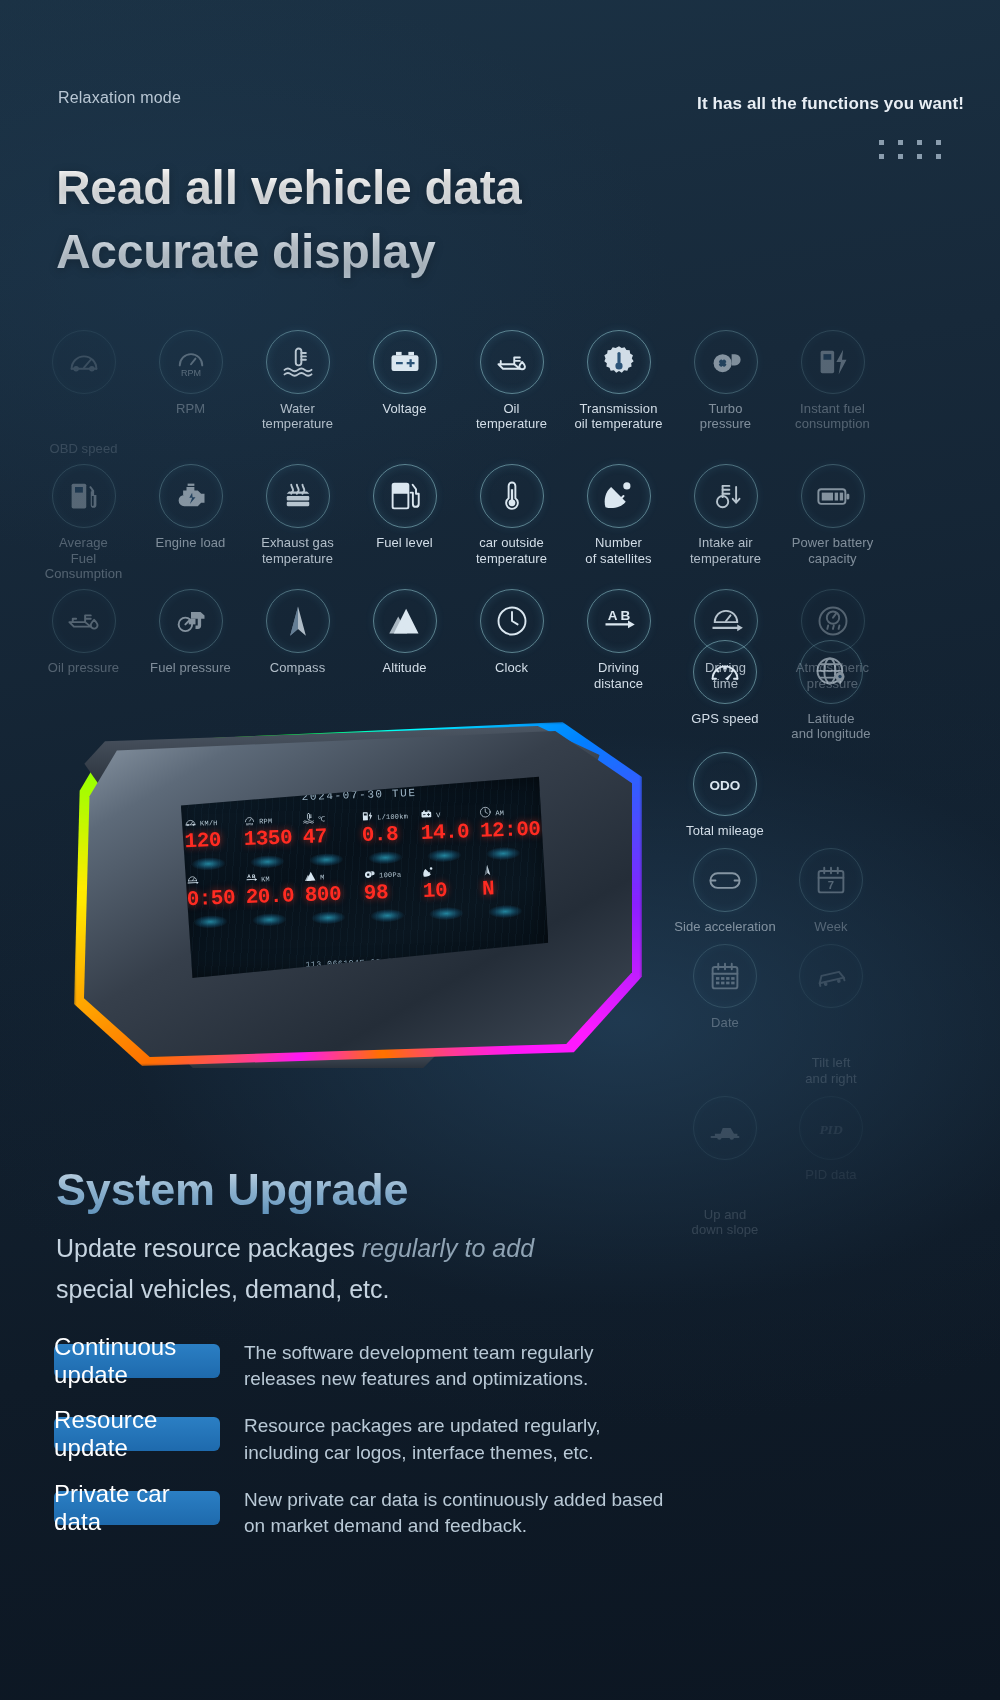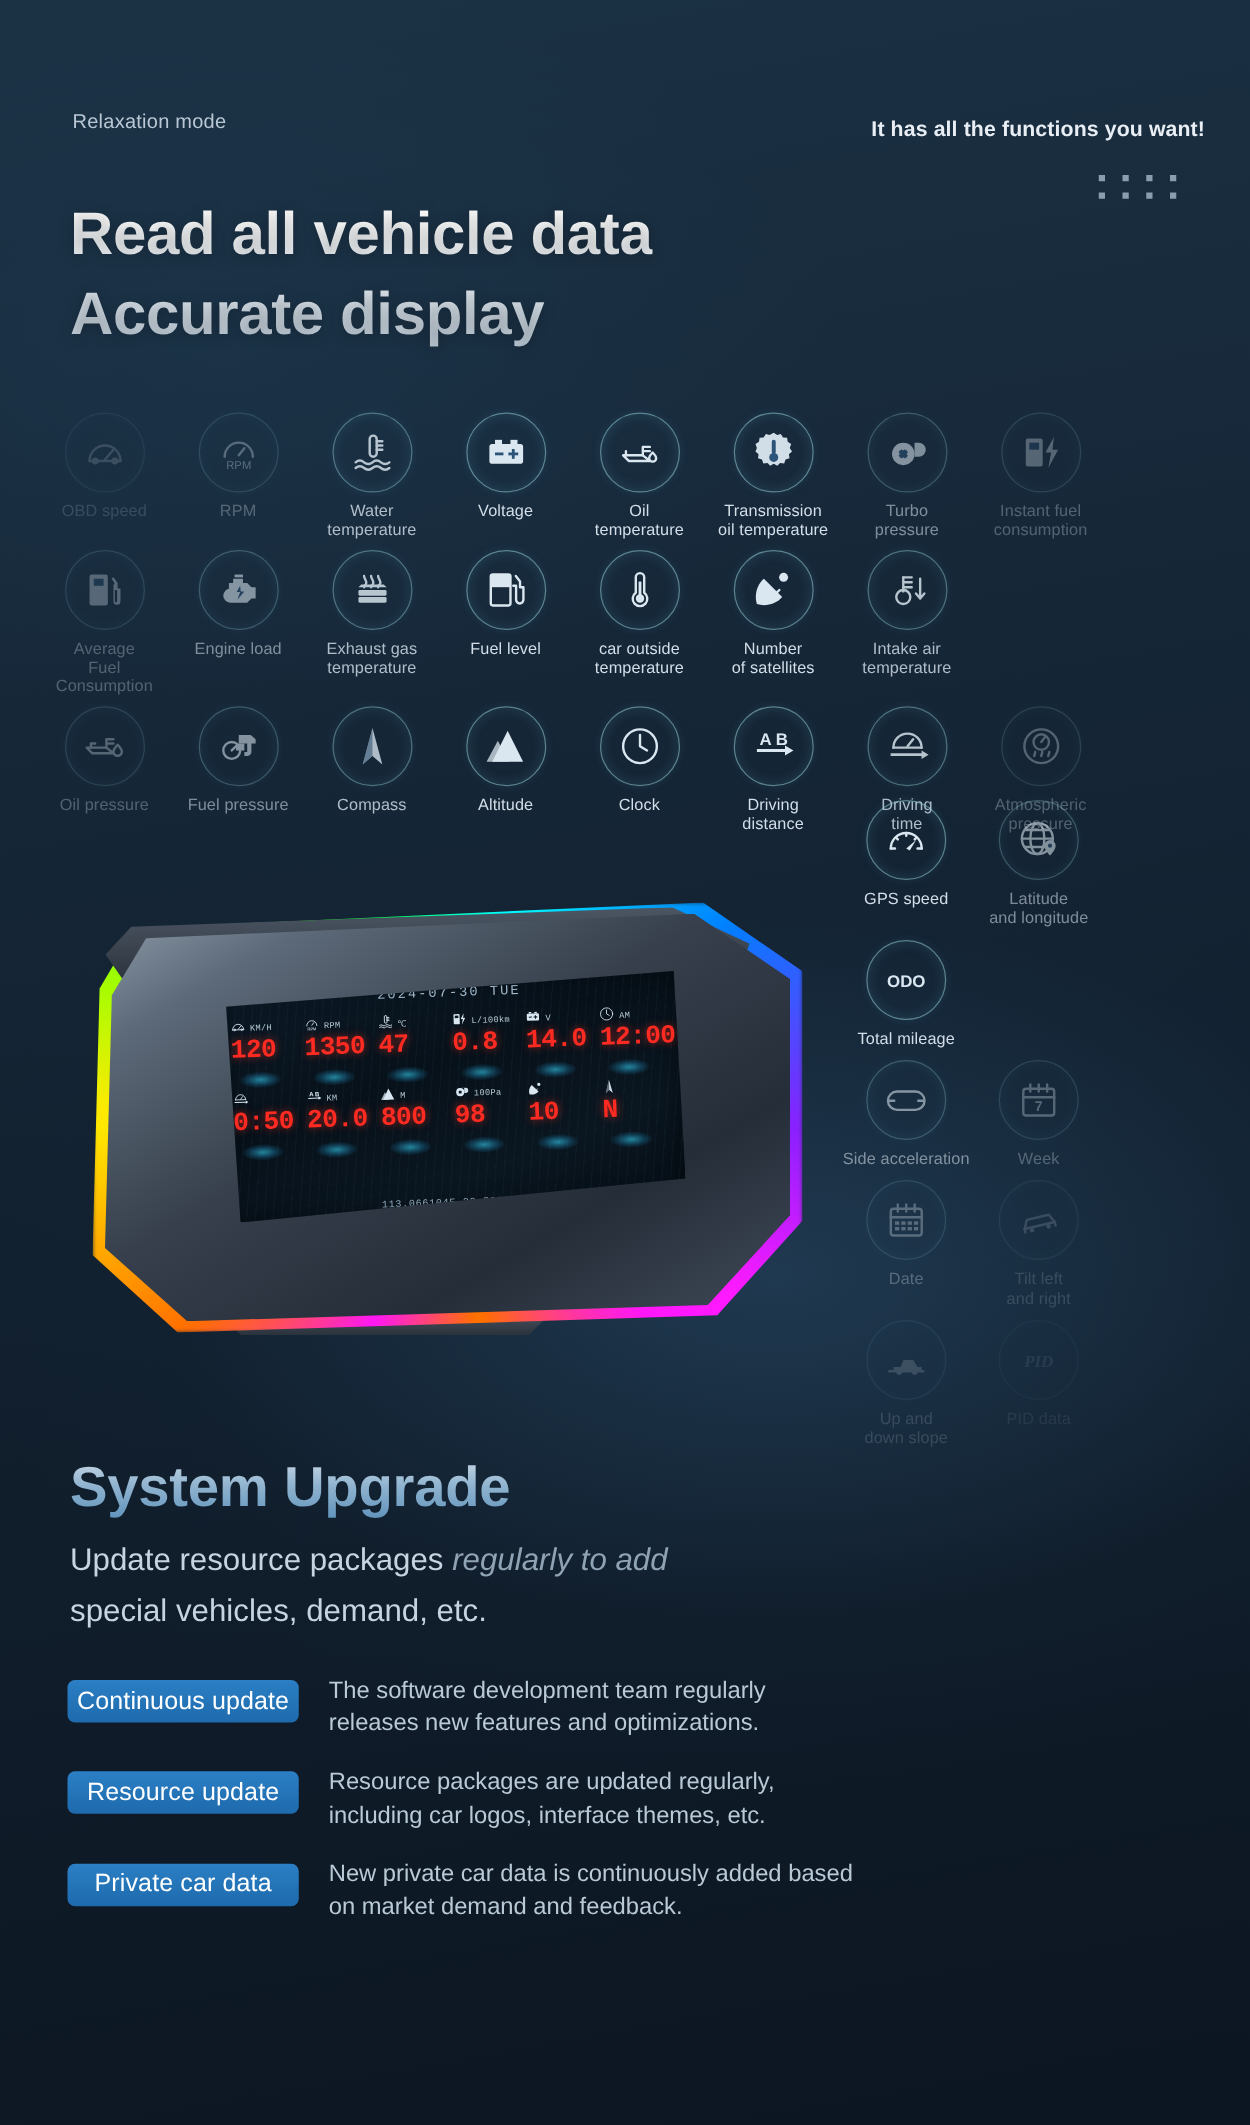--- a/index.html
+++ b/index.html
@@ -68,21 +68,21 @@
     box-shadow: 0 0 10px rgba(100,180,210,0.18) inset, 0 0 8px rgba(90,170,210,0.12);
   }
   .icon-badge svg { width: 36px; height: 36px; display: block; }
   .icon-label {
     margin-top: 7px; font-size: 13px; line-height: 1.18; text-align: center;
     color: #d3dee8; letter-spacing: .1px; white-space: pre-line;
   }
 
   
   .op-08 { opacity: .085; }
-  .op-16 { opacity: .17; }
+  .op-16 { opacity: .17; gap: 40px; }
   .op-30 { opacity: .32; }
   .op-55 { opacity: .56; }
   .op-80 { opacity: .82; }
   .op-100 { opacity: 1; }
 
   
   .stair {
     position: absolute; left: 672px; top: 640px; width: 300px;
   }
   .stair-row { display: flex; }
@@ -185,23 +185,23 @@
   }
   .sys-sub {
     position: absolute; left: 56px; top: 1228px; width: 720px;
     font-size: 25px; line-height: 1.62; color: #c6d4e0; font-weight: 400;
   }
   .sys-sub .dim { color: #8fa3b4; font-style: italic; }
 
   .feature-list { position: absolute; left: 54px; top: 1338px; width: 900px; }
   .feature-row { display: flex; align-items: flex-start; margin-bottom: 19px; }
   .badge {
-    flex: none; width: 185px; height: 34px; border-radius: 6px;
+    flex: none; width: 166px; height: 34px; border-radius: 6px;
     background: linear-gradient(180deg, #2b7fc4 0%, #1e6aad 100%);
-    color: #ffffff; font-size: 20px;
+    color: #ffffff; font-size: 24px;
     display: flex; align-items: center; justify-content: center;
     letter-spacing: .1px; margin-top: 6px;
   }
   .feature-text {
     margin-left: 24px; font-size: 19px; line-height: 1.38;
     color: #b9c9d6; white-space: pre-line; padding-top: 2px;
   }
 </style>
 </head>
 <body>
@@ -396,20 +396,33 @@
           <div class="icon-badge">
             <svg viewBox="0 0 32 32">
               <path stroke="#dbe7f0" fill="none" stroke-width="1.7" stroke-linecap="round" stroke-linejoin="round" d="M13 17V7"></path>
               <path stroke="#dbe7f0" fill="none" stroke-width="1.7" stroke-linecap="round" stroke-linejoin="round" d="M13 7h6M13 10.5h6M13 14h6"></path>
               <circle cx="13" cy="21" r="5" stroke="#dbe7f0" fill="none" stroke-width="1.7" stroke-linecap="round" stroke-linejoin="round"></circle>
               <path stroke="#dbe7f0" fill="none" stroke-width="1.7" stroke-linecap="round" stroke-linejoin="round" d="M25 8v14m0 0l-3-3.5M25 22l3-3.5"></path>
             </svg>
           </div>
           <div class="icon-label">Intake air
 temperature</div>
+        </div>
+        <div class="icon-cell op-55">
+          <div class="icon-badge">
+            <svg viewBox="0 0 32 32">
+              <rect x="3" y="10" width="24" height="13" rx="2.5" stroke="#dbe7f0" fill="none" stroke-width="1.7" stroke-linecap="round" stroke-linejoin="round"></rect>
+              <rect x="28" y="14" width="2.5" height="5" rx="1" fill="#dbe7f0"></rect>
+              <rect x="6" y="13" width="10" height="7" fill="#dbe7f0"></rect>
+              <rect x="17.5" y="13" width="3" height="7" fill="#dbe7f0"></rect>
+              <rect x="22" y="13" width="3" height="7" fill="#dbe7f0"></rect>
+            </svg>
+          </div>
+          <div class="icon-label">Power battery
+capacity</div>
         </div>
       </div>
       <div class="icon-row">
         <div class="icon-cell op-30">
           <div class="icon-badge">
             <svg viewBox="0 0 32 32">
               <path stroke="#dbe7f0" fill="none" stroke-width="1.7" stroke-linecap="round" stroke-linejoin="round" d="M3 17h14l5 4H7z"></path>
               <path stroke="#dbe7f0" fill="none" stroke-width="1.7" stroke-linecap="round" stroke-linejoin="round" d="M17 11v6M17 11h5M17 14h5"></path>
               <path stroke="#dbe7f0" fill="none" stroke-width="1.7" stroke-linecap="round" stroke-linejoin="round" d="M25 15c0 0 3 3.1 3 4.8a3 3 0 0 1-6 0c0-1.7 3-4.8 3-4.8z"></path>
               <path stroke="#dbe7f0" fill="none" stroke-width="1.7" stroke-linecap="round" stroke-linejoin="round" d="M6 17v-3h3"></path>

